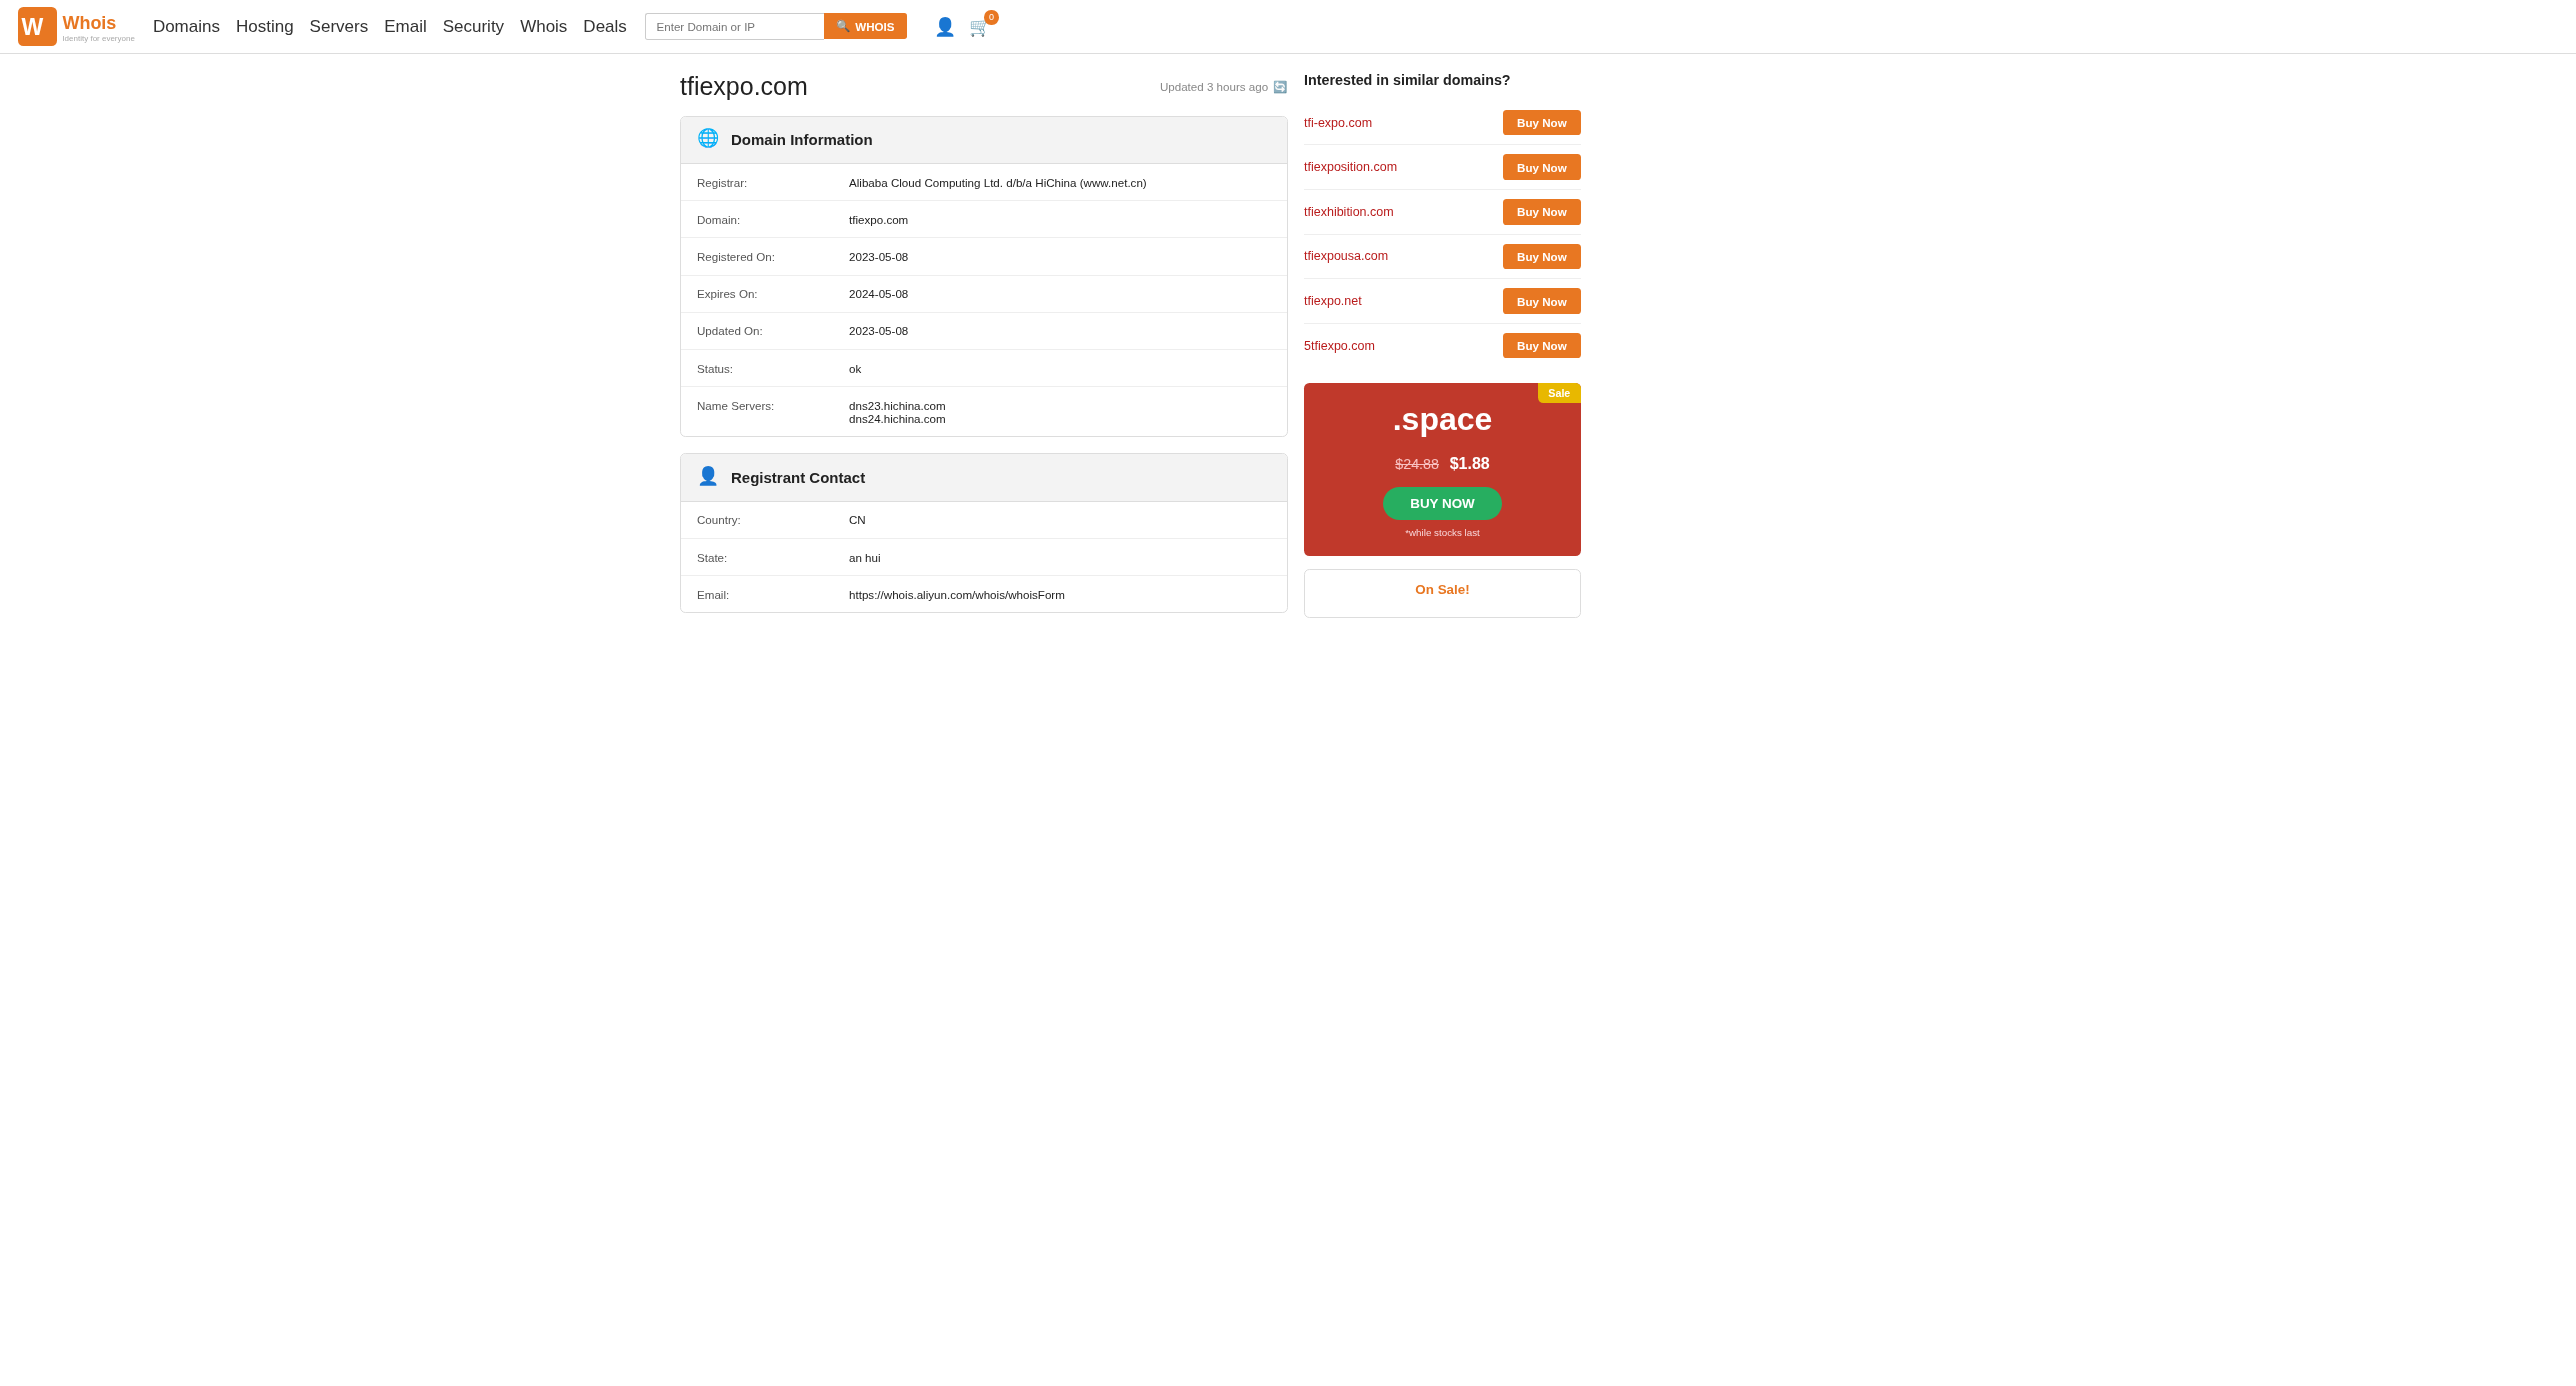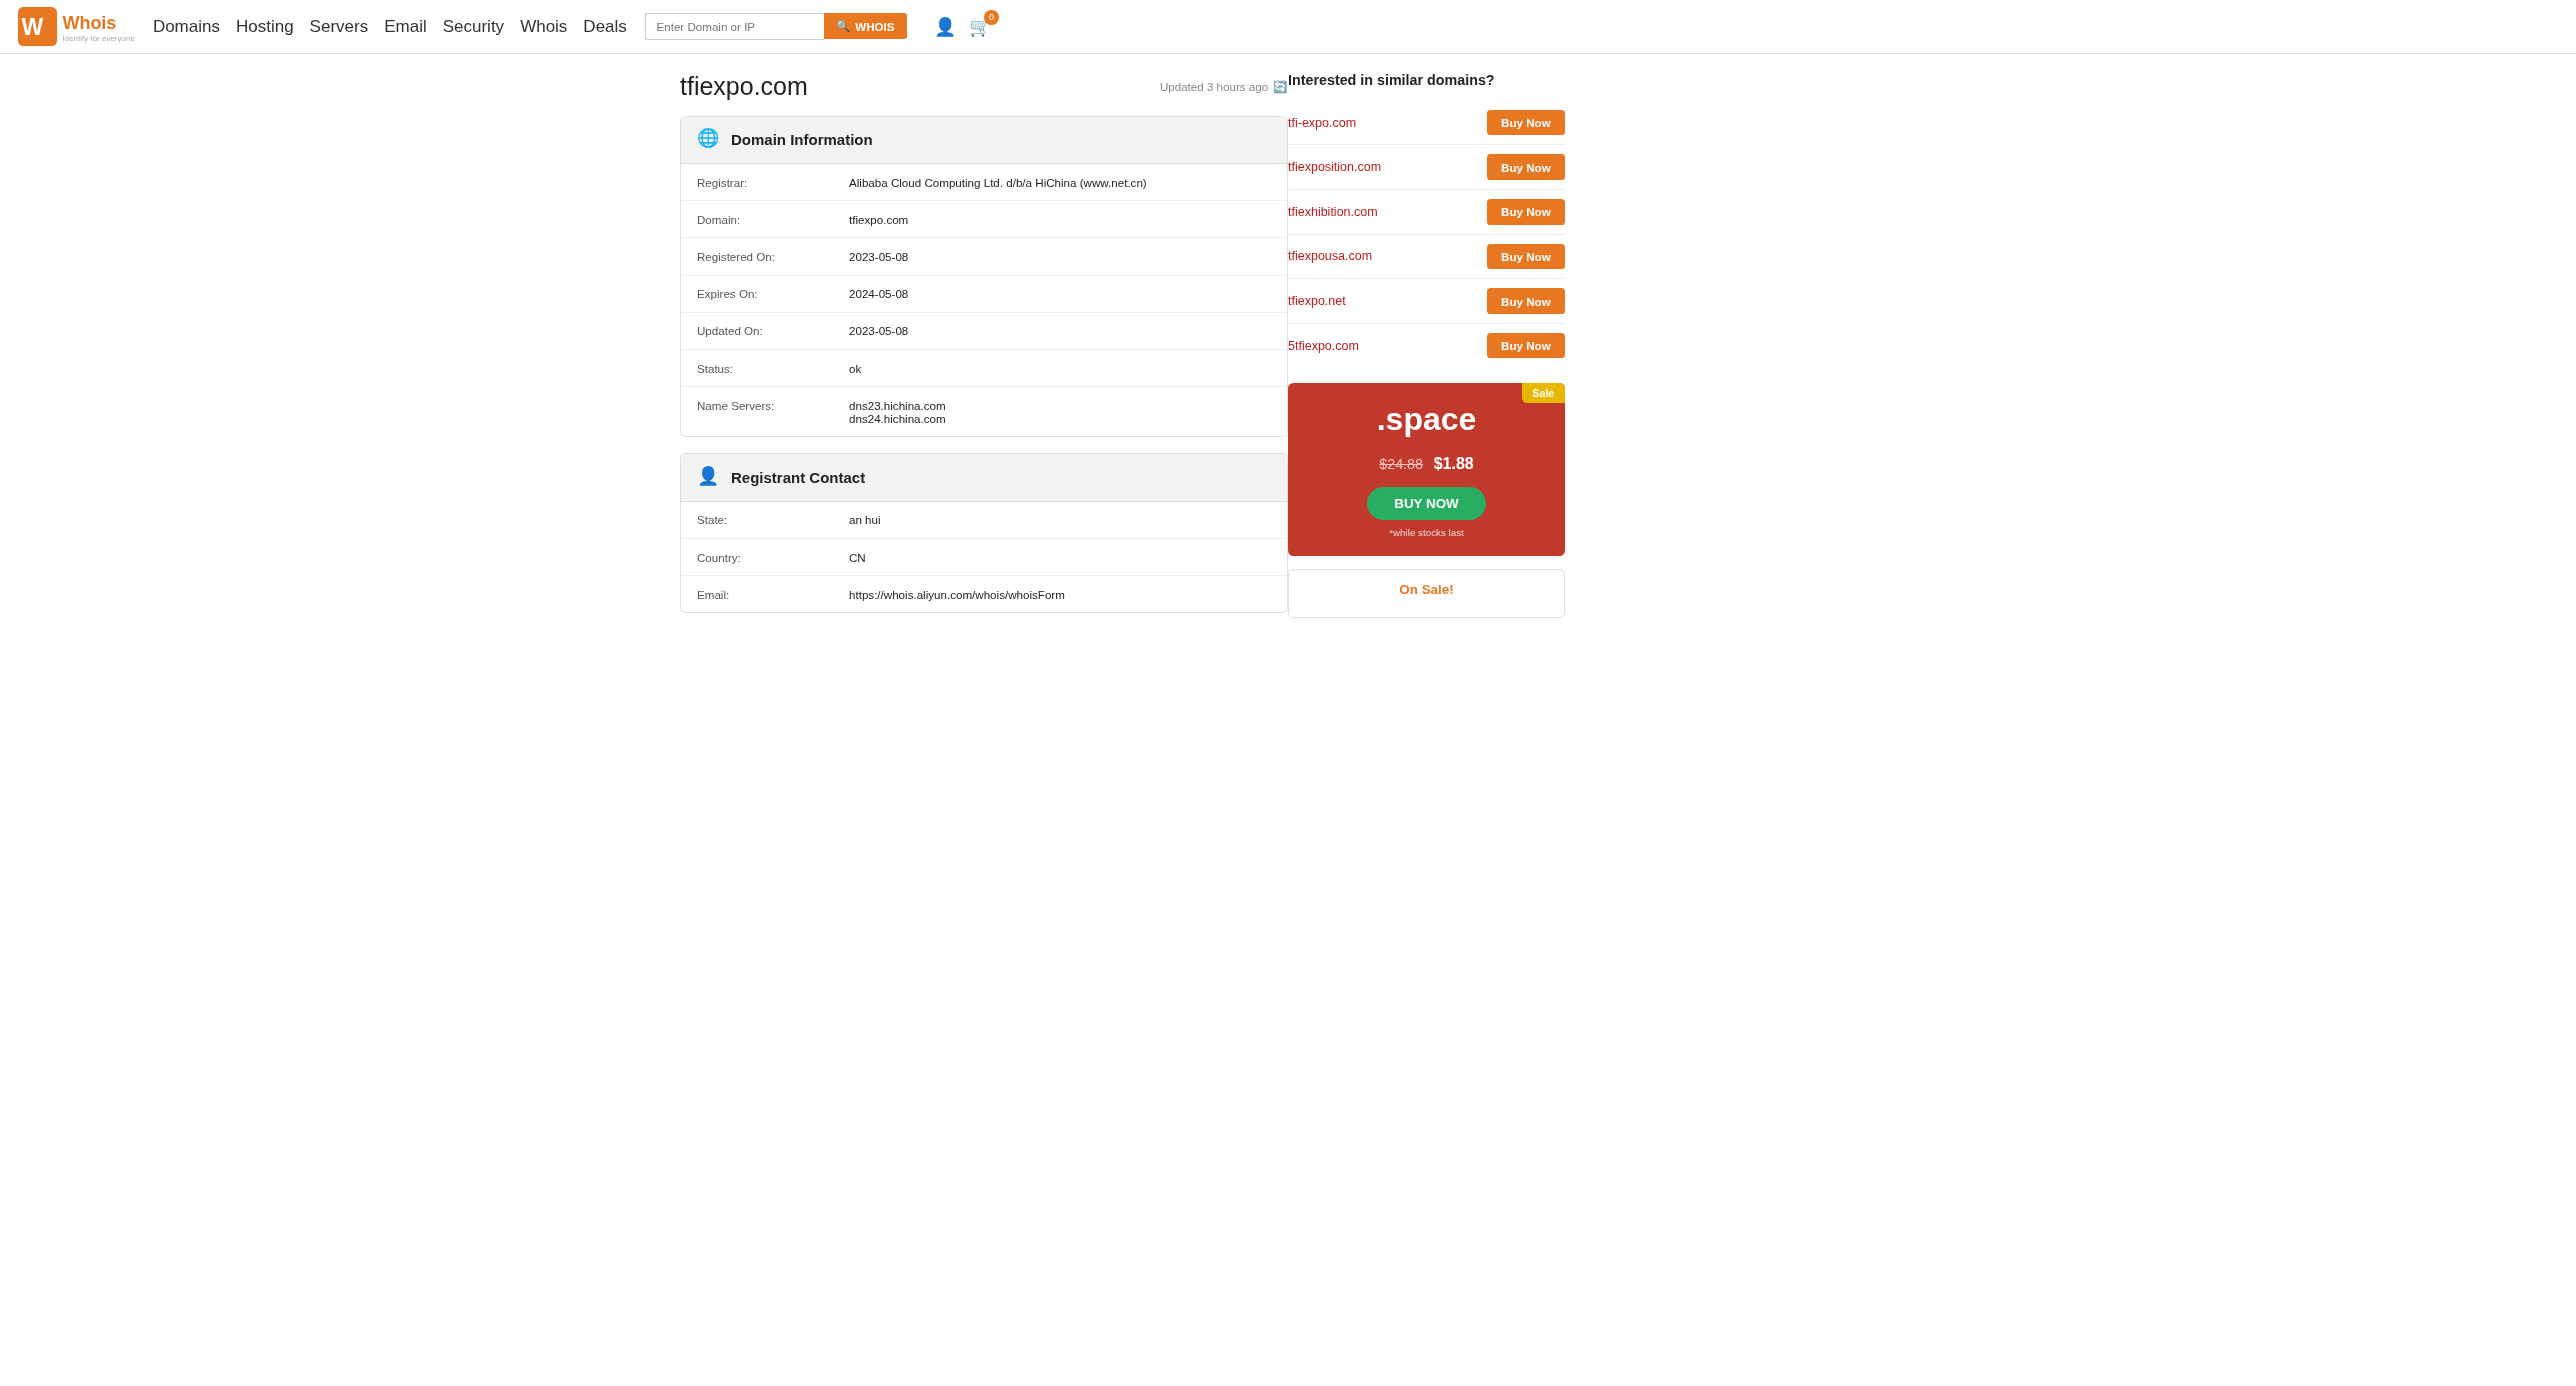--- a/index.html
+++ b/index.html
@@ -88,21 +88,21 @@
       height: 14.3px;
       font-size: 9px;
       display: flex;
       align-items: center;
       justify-content: center;
     }
 
     
     .page-content {
       display: flex;
-      gap: 0;
+      gap: 16px;
       max-width: 1252px;
       margin: 0 auto;
       padding: 18px;
     }
     .main-col {
       flex: 1;
       max-width: 608px;
     }
     .sidebar-col {
       width: 277px;
@@ -396,26 +396,26 @@
     </div>
 
     <div class="info-card">
       <div class="card-header">
         <span class="card-header-icon">👤</span>
         <span class="card-header-title">Registrant Contact</span>
       </div>
       <table class="info-table">
         <tbody id="registrant-tbody">
             <tr>
+              <td>Country:</td>
+              <td>CN</td>
+            </tr>
+            <tr>
               <td>State:</td>
               <td>an hui</td>
-            </tr>
-            <tr>
-              <td>Country:</td>
-              <td>CN</td>
             </tr>
             <tr>
               <td>Email:</td>
               <td style="word-break: break-all;">https://whois.aliyun.com/whois/whoisForm</td>
             </tr>
           </tbody>
       </table>
     </div>
 
 

